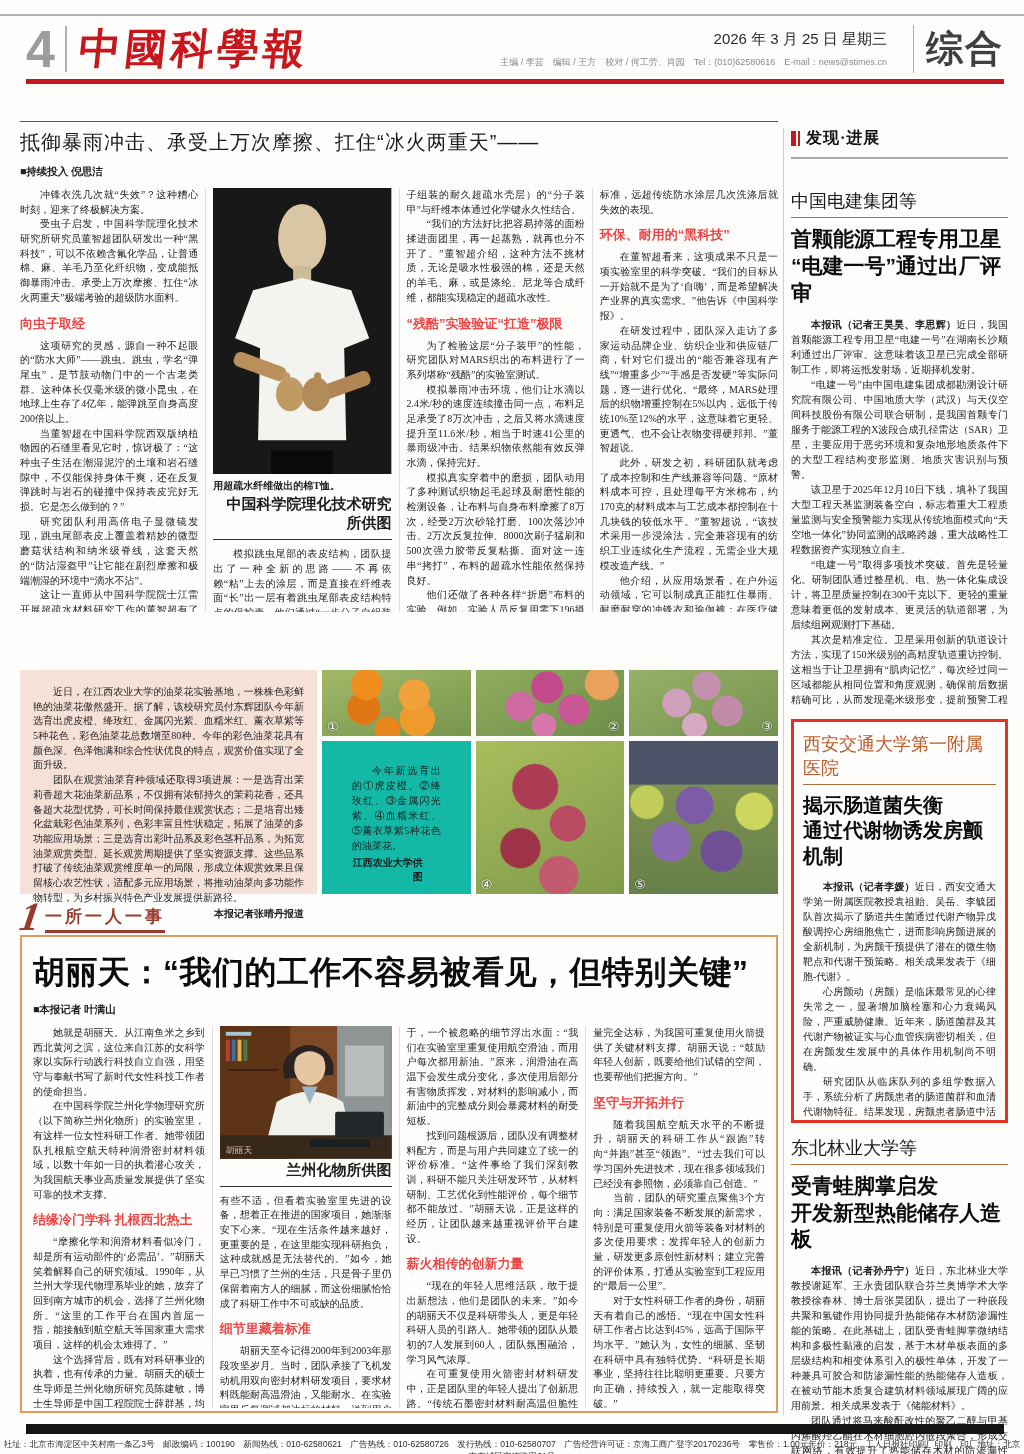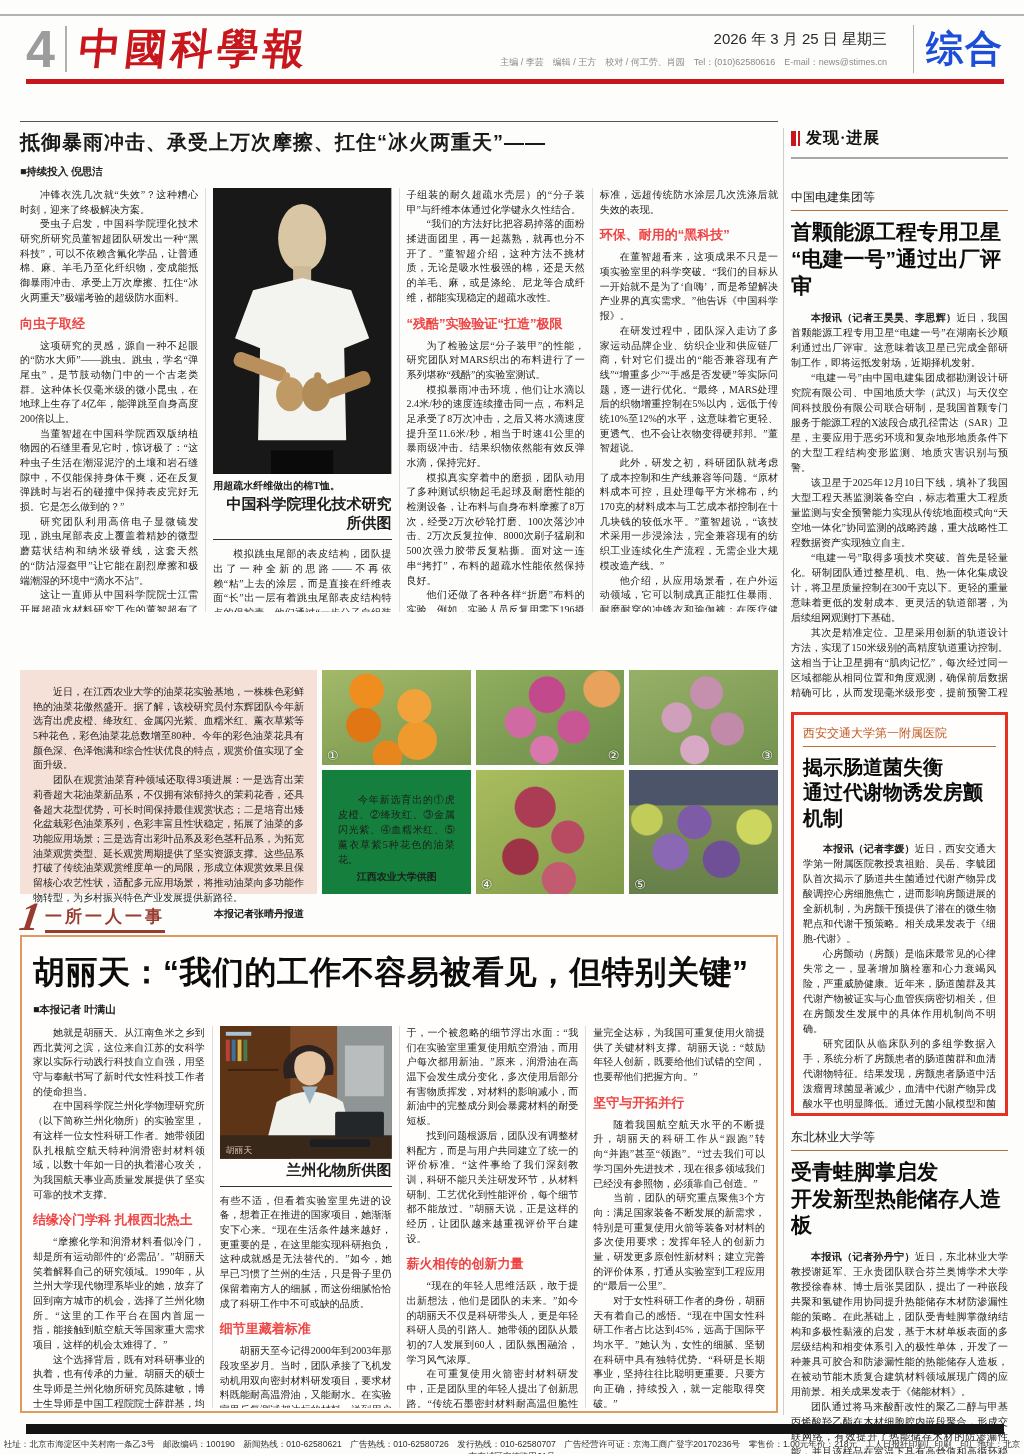--- a/index.html
+++ b/index.html
@@ -10,32 +10,32 @@
   
   .topline { position:absolute; top:14px; left:0; width:1024px; border-top:2px solid #b3b3b3; }
   .masthead { position:absolute; top:24px; left:26px; right:20px; height:50px; display:flex; align-items:center; }
   .pagenum { font-family:"Liberation Sans","DejaVu Sans",sans-serif; font-size:52px; font-weight:bold; color:#9c9c9c; line-height:1; }
   .mast-div { width:2px; height:46px; background:#b0b0b0; margin:0 12px 0 10px; }
   .brand { font-size:42px; font-weight:bold; color:#c8161d; letter-spacing:4px; transform:skewX(-6deg); font-family:"Liberation Serif","DejaVu Serif",serif; }
   .mast-right { margin-left:auto; text-align:right; padding-right:14px; }
   .mast-date { font-size:15px; font-weight:normal; color:#2a2a2a; font-family:"Liberation Sans","DejaVu Sans",sans-serif; }
   .mast-editors { font-size:9px; color:#8a8a8a; margin-top:7px; font-family:"Liberation Sans","DejaVu Sans",sans-serif; }
   .mast-div2 { width:1px; height:48px; background:#b0b0b0; margin:0 12px; }
-  .section-name { font-size:37px; font-weight:bold; color:#1d4ed8; letter-spacing:2px; font-family:Liberation Sans, sans-serif; }
+  .section-name { font-size:37px; font-weight:bold; color:#404040; letter-spacing:2px; font-family:Liberation Sans, sans-serif; }
   .redbar { position:absolute; top:79px; left:26px; right:20px; height:5px; background:#c8161d; }
 
   
   .para { font-size:10px; line-height:1.47; text-align:justify; text-indent:2em; color:#222; }
   .para.noind { text-indent:0; }
   .para b { font-weight:bold; }
   .subhead { font-family:"Liberation Sans","DejaVu Sans",sans-serif; font-size:13px; font-weight:bold; margin:9px 0 6px; color:#ef4444; }
 
   
   .lead-zone { position:absolute; left:20px; top:121px; width:758px; border-top:1.5px solid #555; padding-top:7px; }
-  .lead-kicker { font-family:"Liberation Sans","DejaVu Sans",sans-serif; font-size:20px; color:#1a1a1a; letter-spacing:1px;font-weight:bold; }
+  .lead-kicker { font-family:"Liberation Sans","DejaVu Sans",sans-serif; font-size:20px; color:#1a1a1a; letter-spacing:1px; }
   .lead-title { font-family:"Liberation Sans","DejaVu Sans",sans-serif; font-size:37px; font-weight:bold; letter-spacing:1px; margin-top:5px; color:#0c0c0c; }
   .lead-byline { font-family:"Liberation Sans","DejaVu Sans",sans-serif; font-size:10.5px; font-weight:bold; margin-top:9px; color:#222; }
   .lead-cols { display:flex; margin-top:9px; height:424px; overflow:hidden; }
   .lcol { flex:1 1 0; padding:0 7px; overflow:hidden; }
   .lcol + .lcol { border-left:1px solid #ddd; }
   .lcol:first-child { padding-left:0; }
   .lcol:last-child { padding-right:0; }
 
   .figure { width:100%; }
   .figure svg { display:block; width:100%; }
@@ -45,21 +45,21 @@
 
   
   .flowers { position:absolute; left:20px; top:670px; width:758px; height:224px; }
   .flower-text { position:absolute; left:0; top:0; width:297px; height:224px; background:#f6e1d8; padding:15px 13px 10px; }
   .flower-text .para { font-size:10px; }
   .flower-reporter { font-size:10px; font-weight:bold; text-align:right; margin-top:2px; }
   .flower-grid { position:absolute; left:302px; top:0; width:456px; height:224px; display:grid; grid-template-columns:1fr 1fr 1fr; grid-template-rows:1fr 1fr; gap:5px; }
   .photo { position:relative; overflow:hidden; }
   .photo .num { position:absolute; left:5px; bottom:2px; color:#fff; font-size:13px; text-shadow:0 0 2px rgba(0,0,0,.8); font-family:"DejaVu Sans",sans-serif; }
   .photo.p2 .num, .photo.p3 .num { left:auto; right:5px; }
-  .flower-caption-cell { background:#15803d; padding:22px 16px 10px; }
+  .flower-caption-cell { background:#14b8a6; padding:22px 30px 10px; }
   .flower-caption { font-size:10px; line-height:1.5; text-align:justify; text-indent:2em; }
   .flower-credit { font-size:10px; font-weight:bold; text-align:right; margin-top:3px; padding-right:18px; }
 
   .ph1 { background:
     radial-gradient(circle at 30% 22%, #ef8d1e 0 13%, rgba(0,0,0,0) 14%),
     radial-gradient(circle at 62% 38%, #f2a23a 0 15%, rgba(0,0,0,0) 16%),
     radial-gradient(circle at 28% 58%, #e07614 0 14%, rgba(0,0,0,0) 15%),
     radial-gradient(circle at 64% 74%, #ef9a2c 0 16%, rgba(0,0,0,0) 17%),
     radial-gradient(circle at 44% 90%, #e8861e 0 12%, rgba(0,0,0,0) 13%),
     linear-gradient(160deg,#a3b969,#76954c); }
@@ -105,21 +105,21 @@
   .pcol:last-child { padding-right:0; }
   .sci-label { font-size:9px; fill:#f2d5c5; opacity:.85; }
 
   
   .rail-divider { position:absolute; left:783px; top:128px; height:1287px; width:1px; background:#cfcfcf; }
   .rail { position:absolute; left:791px; top:128px; width:217px; }
   .rail-head { display:flex; align-items:center; gap:6px; border-bottom:2px solid #a8a8a8; padding-bottom:8px; }
   .rail-bar-thick { width:5px; height:15px; background:#c8161d; }
   .rail-bar-thin { width:2px; height:15px; background:#c8161d; margin-left:-4px; }
   .rail-head-label { font-size:16px; font-weight:bold; letter-spacing:1px; color:#111; }
-  .kicker-line { font-size:12px; color:#1a1a1a; border-bottom:1.5px solid #b5713d; padding-bottom:4px; }
+  .kicker-line { font-size:18px; color:#1a1a1a; border-bottom:1.5px solid #b5713d; padding-bottom:4px; }
   .rail-title { font-family:"Liberation Sans","DejaVu Sans",sans-serif; font-size:21px; font-weight:bold; line-height:1.28; margin:8px 0 10px; color:#0c0c0c; }
   .a1 { margin-top:30px; }
   .a1-paras { height:388px; overflow:hidden; }
   .a1-paras .para, .redbox .para, .a3 .para { font-size:10px; line-height:1.5; }
   .redbox { margin-top:14px; border:3px solid #e53022; padding:10px 9px 6px; height:404px; overflow:hidden; background:#fffefd; }
   .redbox .kicker-line { color:#c05a28; }
   .redbox .rail-title { font-size:20px; }
   .a3 { margin-top:13px; height:330px; overflow:hidden; }
 
   

